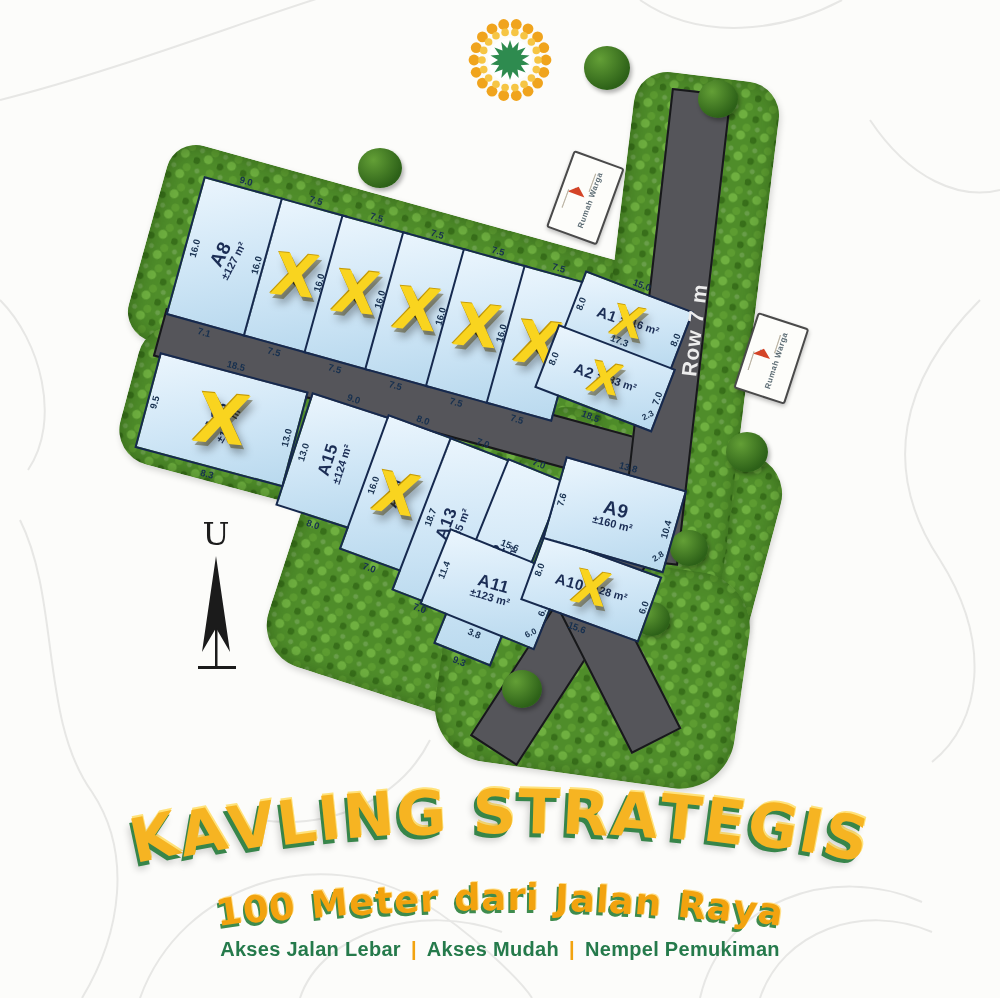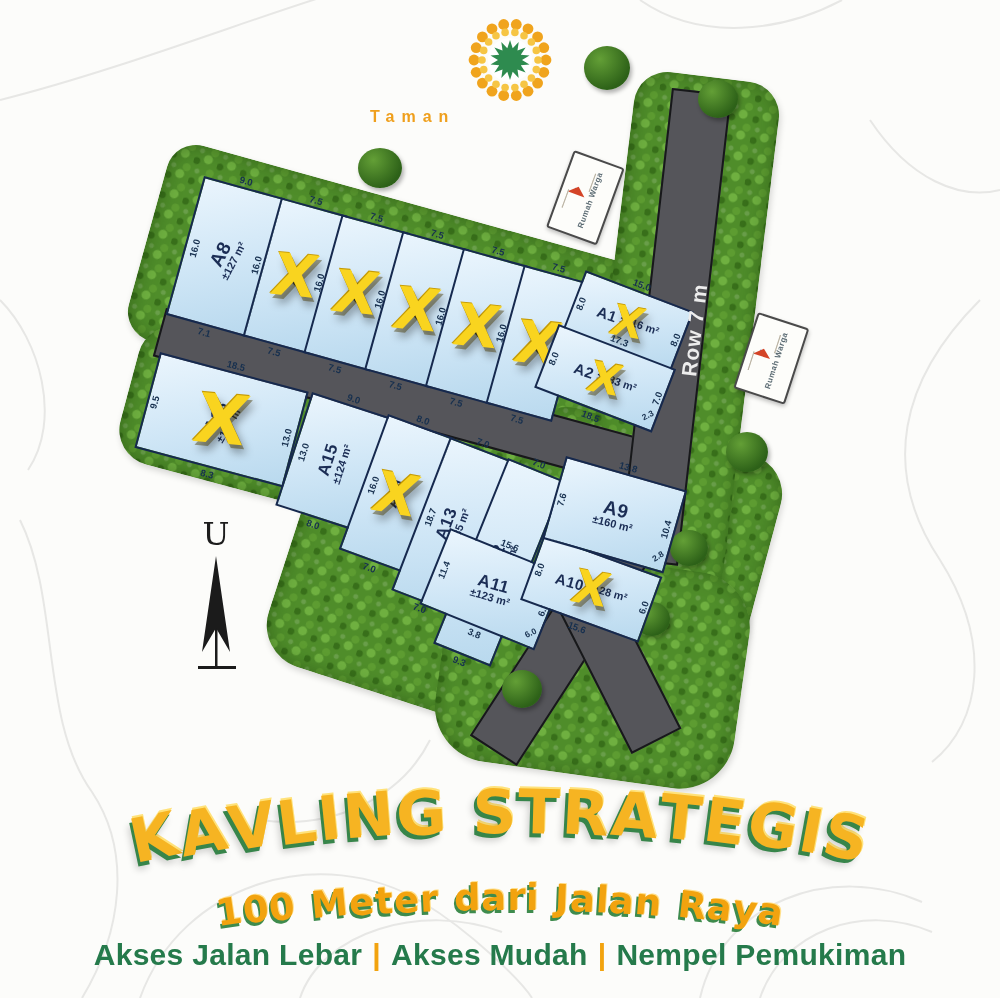--- a/index.html
+++ b/index.html
@@ -63,21 +63,21 @@
   #compass .u{font-family:"DejaVu Serif",serif;font-size:32px;color:#1c1c1c;line-height:1;}
 
   
   .ftr{position:absolute;left:0;right:0;text-align:center;z-index:8;}
   #title{top:776px;font-size:61px;font-weight:900;letter-spacing:2px;color:#f6b422;
     font-family:"DejaVu Sans",sans-serif;
     text-shadow:-3px 4px 0 #37854a,-5px 7px 7px rgba(0,0,0,.18),1px -2px 0 #ffe27a;}
   #subtitle{top:876px;font-size:37px;font-weight:900;color:#f2a30f;letter-spacing:1px;
     font-family:"DejaVu Sans",sans-serif;
     text-shadow:-2px 3px 0 #3e8b4d,1px -1px 0 #ffdf8a;}
-  #tagline{top:938px;font-size:30px;font-weight:800;color:#257a4b;letter-spacing:.3px;}
+  #tagline{top:938px;font-size:20px;font-weight:800;color:#257a4b;letter-spacing:.3px;}
   #tagline .sep{color:#f2a30f;font-weight:900;padding:0 10px;}
 </style>
 </head>
 <body>
 
 <div id="canvas">
 
   <svg id="contours" width="1000" height="998" viewBox="0 0 1000 998">
     <g fill="none" stroke="#e7e7e5" stroke-width="2">
       <path d="M0,100 C120,70 260,15 345,-10"></path>
@@ -128,21 +128,20 @@
         <circle cx="24.6" cy="28.0" r="3.8" fill="#f6c544"></circle>
         <circle cx="32.0" cy="21.8" r="3.8" fill="#f6c544"></circle>
         <circle cx="41.1" cy="18.4" r="3.8" fill="#f6c544"></circle>
         <circle cx="50.9" cy="18.4" r="3.8" fill="#f6c544"></circle>
         <circle cx="60.0" cy="21.8" r="3.8" fill="#f6c544"></circle>
         <circle cx="67.4" cy="28.0" r="3.8" fill="#f6c544"></circle>
         <circle cx="72.3" cy="36.4" r="3.8" fill="#f6c544"></circle>
         <circle cx="46" cy="46" r="22" fill="#ffffff"></circle>
         <path d="M46.0,26.0L48.7,34.3L54.7,28.0L53.5,36.6L61.6,33.5L56.8,40.8L65.5,41.5L58.0,46.0L65.5,50.5L56.8,51.2L61.6,58.5L53.5,55.4L54.7,64.0L48.7,57.7L46.0,66.0L43.3,57.7L37.3,64.0L38.5,55.4L30.4,58.5L35.2,51.2L26.5,50.5L34.0,46.0L26.5,41.5L35.2,40.8L30.4,33.5L38.5,36.6L37.3,28.0L43.3,34.3Z" fill="#2e8b4f"></path>
       </svg>
-    <span id="brand-top">Taman</span>
   </div>
 
   <div class="grass" style="left:175px;top:138px;width:525px;height:202px;border-radius:30px;transform:rotate(15.5deg);"></div>
   <div class="grass" style="left:148px;top:318px;width:262px;height:142px;border-radius:36px;transform:rotate(15deg);"></div>
   <div class="grass" style="left:348px;top:368px;width:332px;height:300px;border-radius:44px;transform:rotate(18deg);"></div>
   <div class="grass" style="left:538px;top:398px;width:262px;height:222px;border-radius:40px;transform:rotate(15deg);"></div>
   <div class="grass" style="left:638px;top:68px;width:146px;height:522px;border-radius:34px;transform:rotate(7deg);"></div>
   <div class="grass" style="left:458px;top:538px;width:302px;height:218px;border-radius:56px;transform:rotate(8deg);"></div>
 
   <div class="road" style="left:166px;top:308px;width:515px;height:46px;transform:rotate(15.3deg);"></div>

